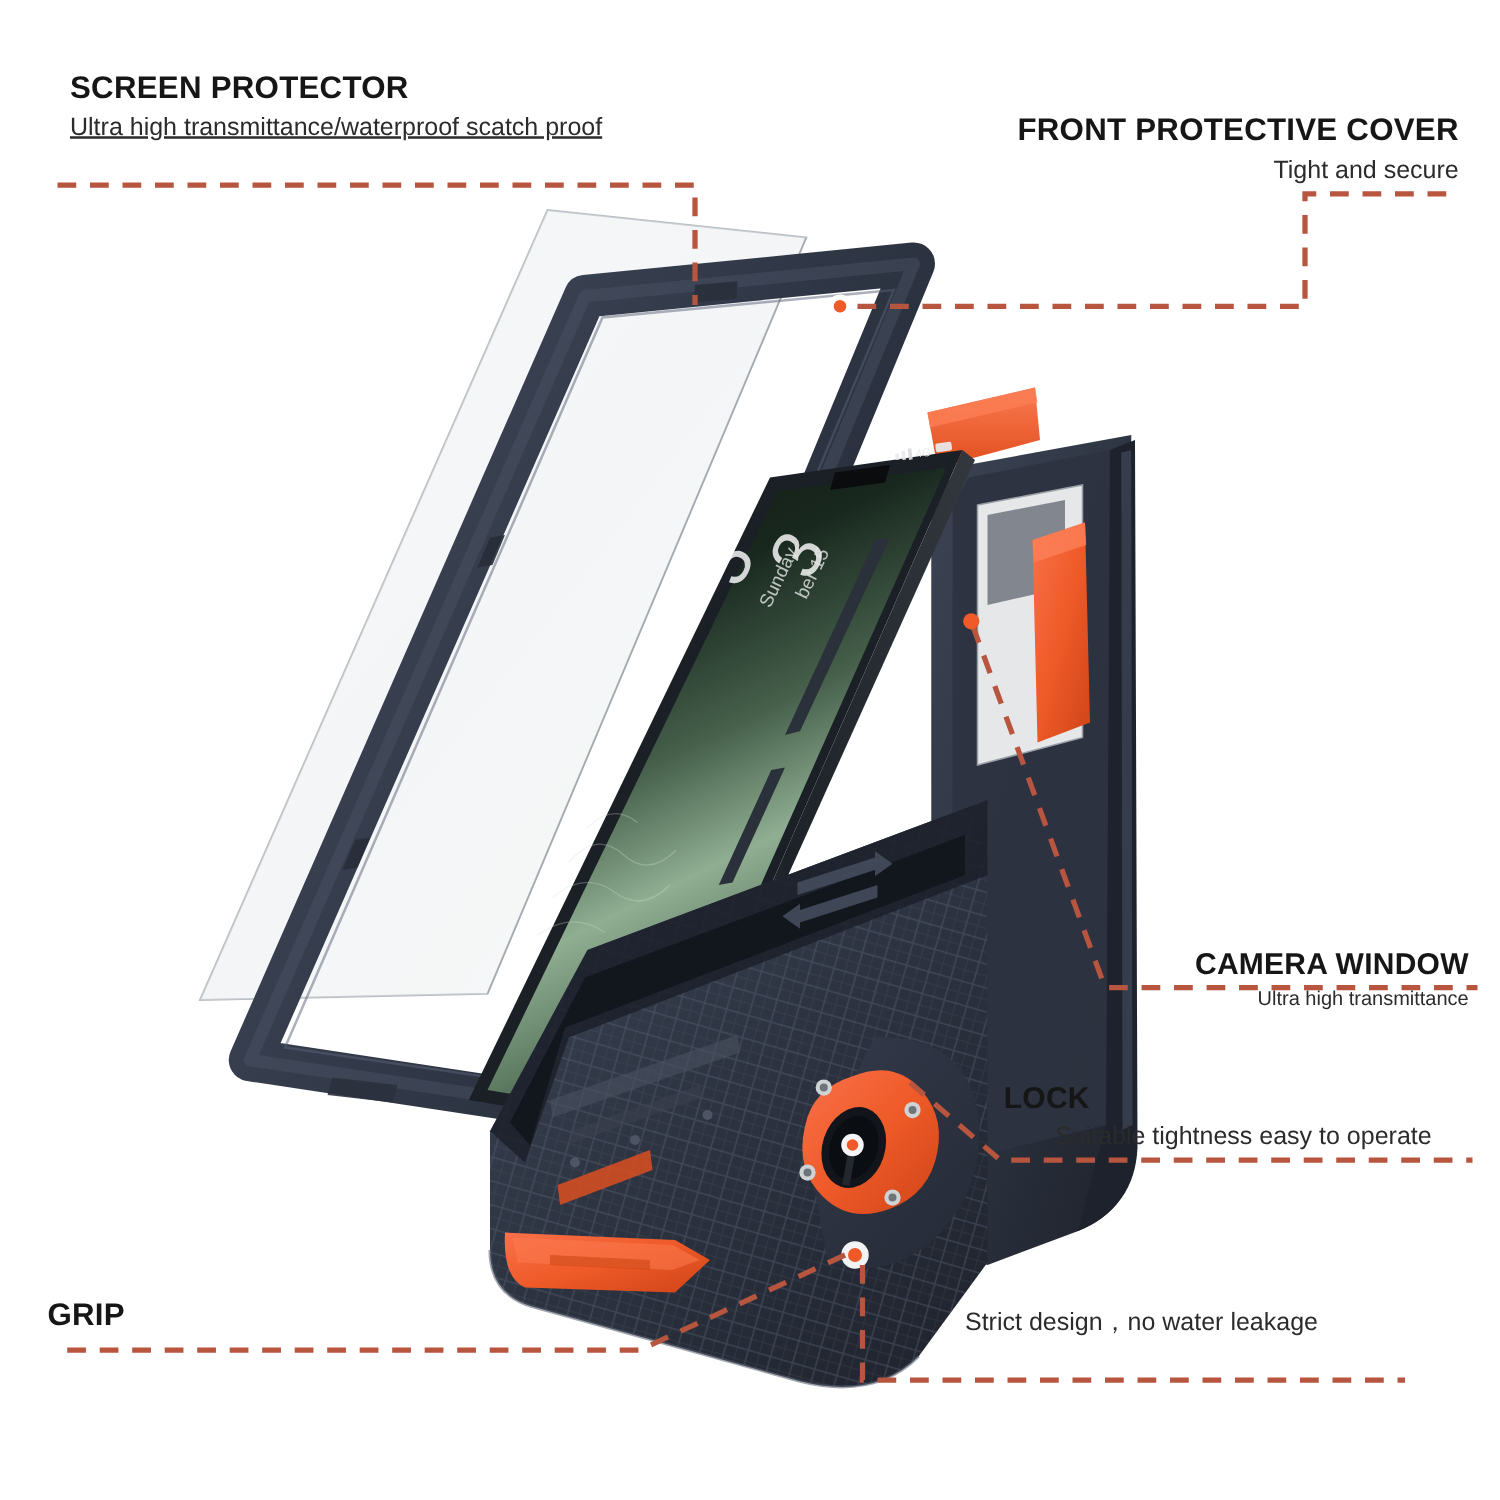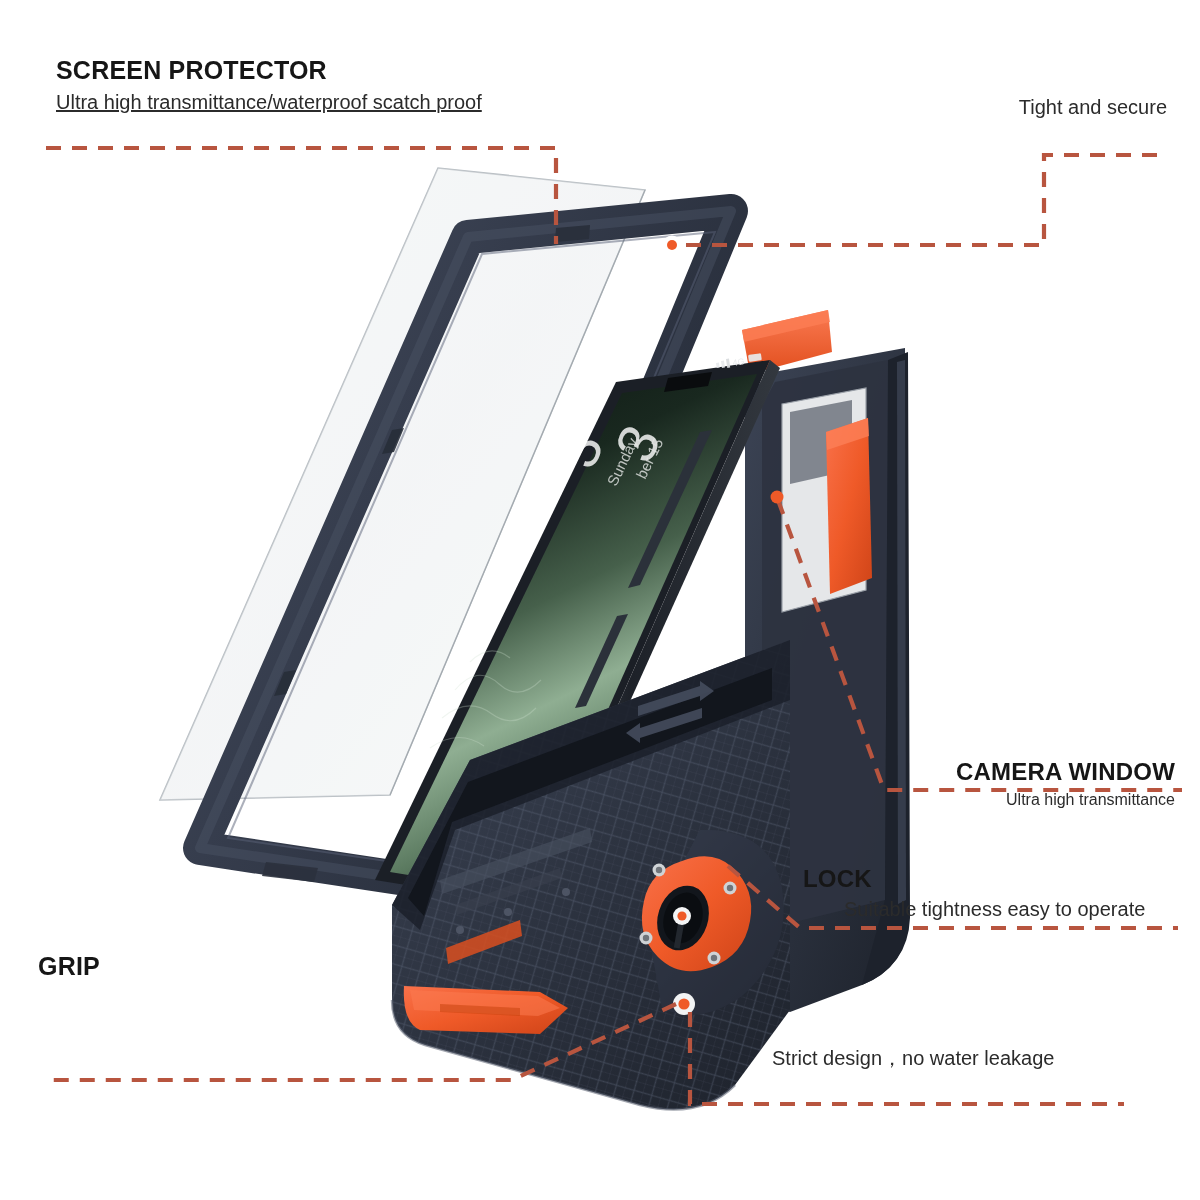--- a/index.html
+++ b/index.html
@@ -57,21 +57,21 @@
   #co-camera { right: 25px; top: 758px; }
   #co-camera .title { font-size: 24px; }
   #co-camera .sub   { font-size: 16px; margin-top: 5px; }
 
   
   #co-lock { left: 803px; top: 865px; }
   #co-lock .title { font-size: 24px; }
   #co-lock .sub   { font-size: 20px; margin-top: 5px; margin-left: 41px; }
 
   
-  #co-grip { left: 38px; top: 952px; }
+  #co-grip { left: 38px; top: 1038px; }
   #co-grip .title { font-size: 25px; }
   #co-grip .sub   { font-size: 20px; margin-top: 6px; }
 
   
   #co-shutter { left: 772px; top: 1042px; }
   #co-shutter .title { font-size: 24px; }
   #co-shutter .sub   { font-size: 20px; margin-top: 5px; }
 </style>
 </head>
 <body>
@@ -308,20 +308,21 @@
       <circle cx="777" cy="497" r="6.5" fill="#ef5a28"></circle>
     </g>
   </svg>
 
   <div class="callout align-left" id="co-screen">
     <div class="title">SCREEN PROTECTOR</div>
     <div class="sub">Ultra high transmittance/waterproof scatch proof</div>
   </div>
 
   <div class="callout align-right" id="co-front">
+    <div class="title">FRONT PROTECTIVE COVER</div>
     <div class="sub">Tight and secure</div>
   </div>
 
   <div class="callout align-right" id="co-camera">
     <div class="title">CAMERA WINDOW</div>
     <div class="sub">Ultra high transmittance</div>
   </div>
 
   <div class="callout align-left" id="co-lock">
     <div class="title">LOCK</div>

